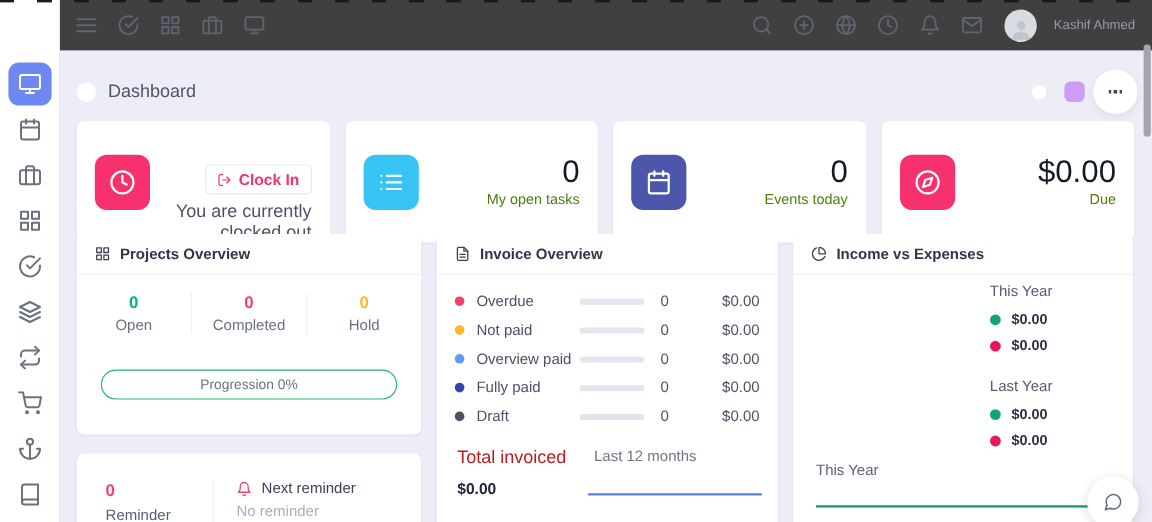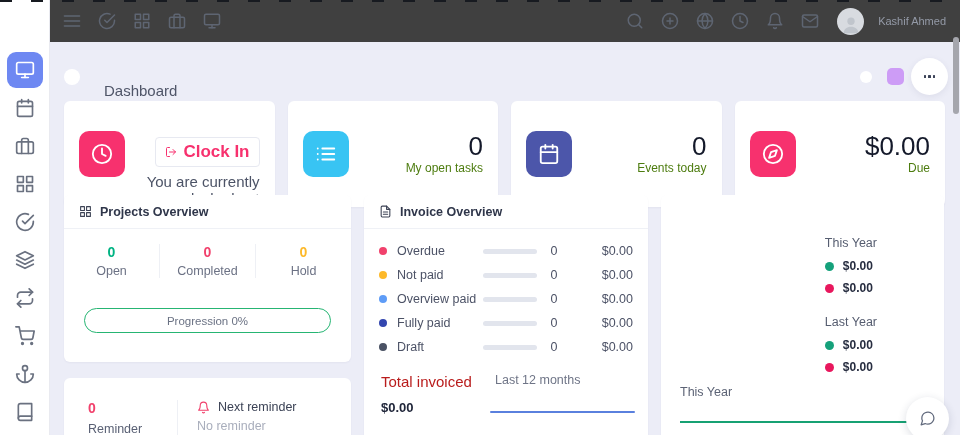--- a/index.html
+++ b/index.html
@@ -53,21 +53,21 @@
   .icon-tile{width:46px;height:46px;border-radius:10px;display:flex;align-items:center;
     justify-content:center;color:#fff;flex:none;}
   .icon-tile svg{width:22px;height:22px;}
   .tile-pink{background:#f7316e;}
   .tile-cyan{background:#38c4f3;}
   .tile-indigo{background:#4c56aa;}
   .stat-right{margin-left:auto;text-align:right;}
   .stat-value{font-size:26px;color:#14192a;line-height:1.05;font-weight:400;}
   .stat-label{font-size:12px;color:#4d7c0f;margin-top:1px;}
   .clockin-btn{display:inline-flex;align-items:center;gap:6px;border:1px solid #e7e9f1;border-radius:4px;
-    padding:4px 9px;color:#f7316e;font-size:17px;font-weight:700;background:#fff;cursor:pointer;margin-top:36px;}
+    padding:4px 9px;color:#f7316e;font-size:13px;font-weight:700;background:#fff;cursor:pointer;margin-top:36px;}
   .clockin-btn svg{width:12px;height:12px;}
   .clock-status{font-size:15px;color:#4c5366;margin-top:6px;}
 
   
   .card-header{height:33px;display:flex;align-items:center;gap:8px;padding:0 15px;
     border-bottom:1px solid #eff1f6;color:#2f364a;font-size:12.5px;font-weight:700;}
   .card-header svg{width:13px;height:13px;color:#3c4254;}
 
   
   .projects-card{position:absolute;left:14px;top:153px;width:287px;height:167px;}
@@ -330,21 +330,21 @@
           <path d="M4 22c0-4.4 3.6-7 8-7s8 2.6 8 7z" fill="#c0c5cc"></path>
         </svg>
     </div>
     <span class="user-name">Kashif Ahmed</span>
   </div>
 </header>
 
 <main class="content">
 
   <span class="hdr-circle"></span>
-  <h1 class="page-title" style="margin:14px">Dashboard</h1>
+  <h1 class="page-title" style="margin:0">Dashboard</h1>
   <span class="hdr-dot"></span>
   <span class="hdr-square"></span>
   <div class="hdr-more">
     <span style="display:flex;gap:2px;">
         <i style="width:2.6px;height:2.6px;background:#3c4358;display:block;"></i>
         <i style="width:2.6px;height:2.6px;background:#3c4358;display:block;"></i>
         <i style="width:2.6px;height:2.6px;background:#3c4358;display:block;"></i>
       </span>
   </div>
 
@@ -523,20 +523,29 @@
       <div>
         <div class="inv-total-label">Total invoiced</div>
         <div class="inv-total-value">$0.00</div>
       </div>
       <div class="inv-period">Last 12 months</div>
     </div>
     <div class="inv-line"></div>
   </section>
 
   <section class="card income-card">
+    <div class="card-header">
+      <span>
+          <svg class="fi" viewBox="0 0 24 24" width="13" height="13">
+            <path d="M21.21 15.89A10 10 0 1 1 8 2.83"></path>
+            <path d="M22 12A10 10 0 0 0 12 2v10z"></path>
+          </svg>
+        </span>
+      <span>Income vs Expenses</span>
+    </div>
     <div class="inc-legend">
       <div class="leg-group-label">This Year</div>
       <div class="leg-row">
         <span class="leg-dot ld-green"></span>
         <span class="leg-val">$0.00</span>
       </div>
       <div class="leg-row">
         <span class="leg-dot ld-red"></span>
         <span class="leg-val">$0.00</span>
       </div>

